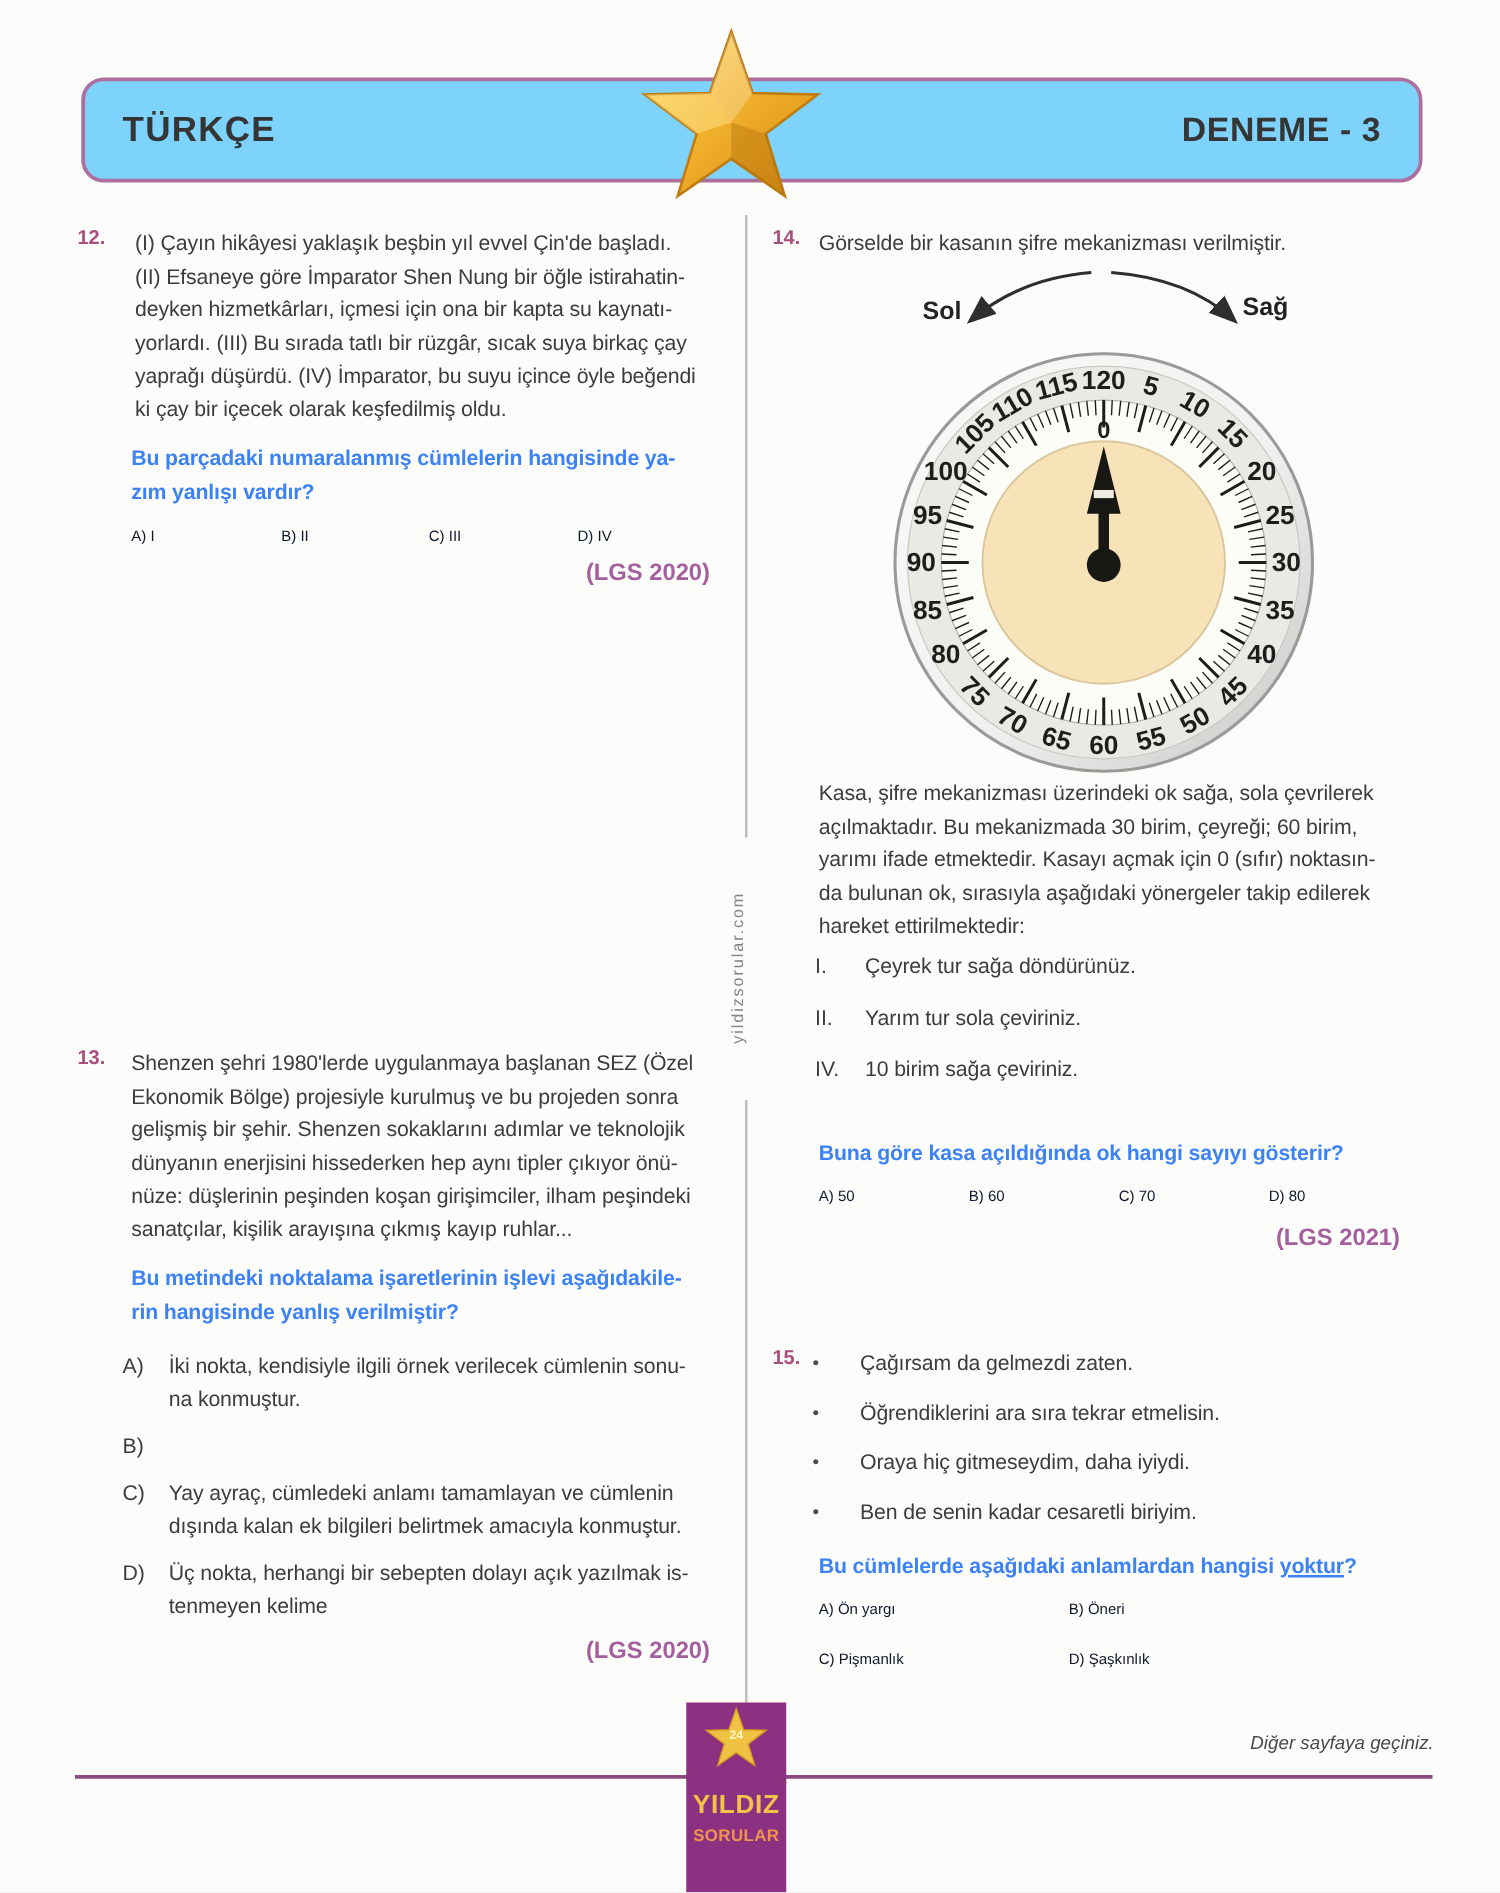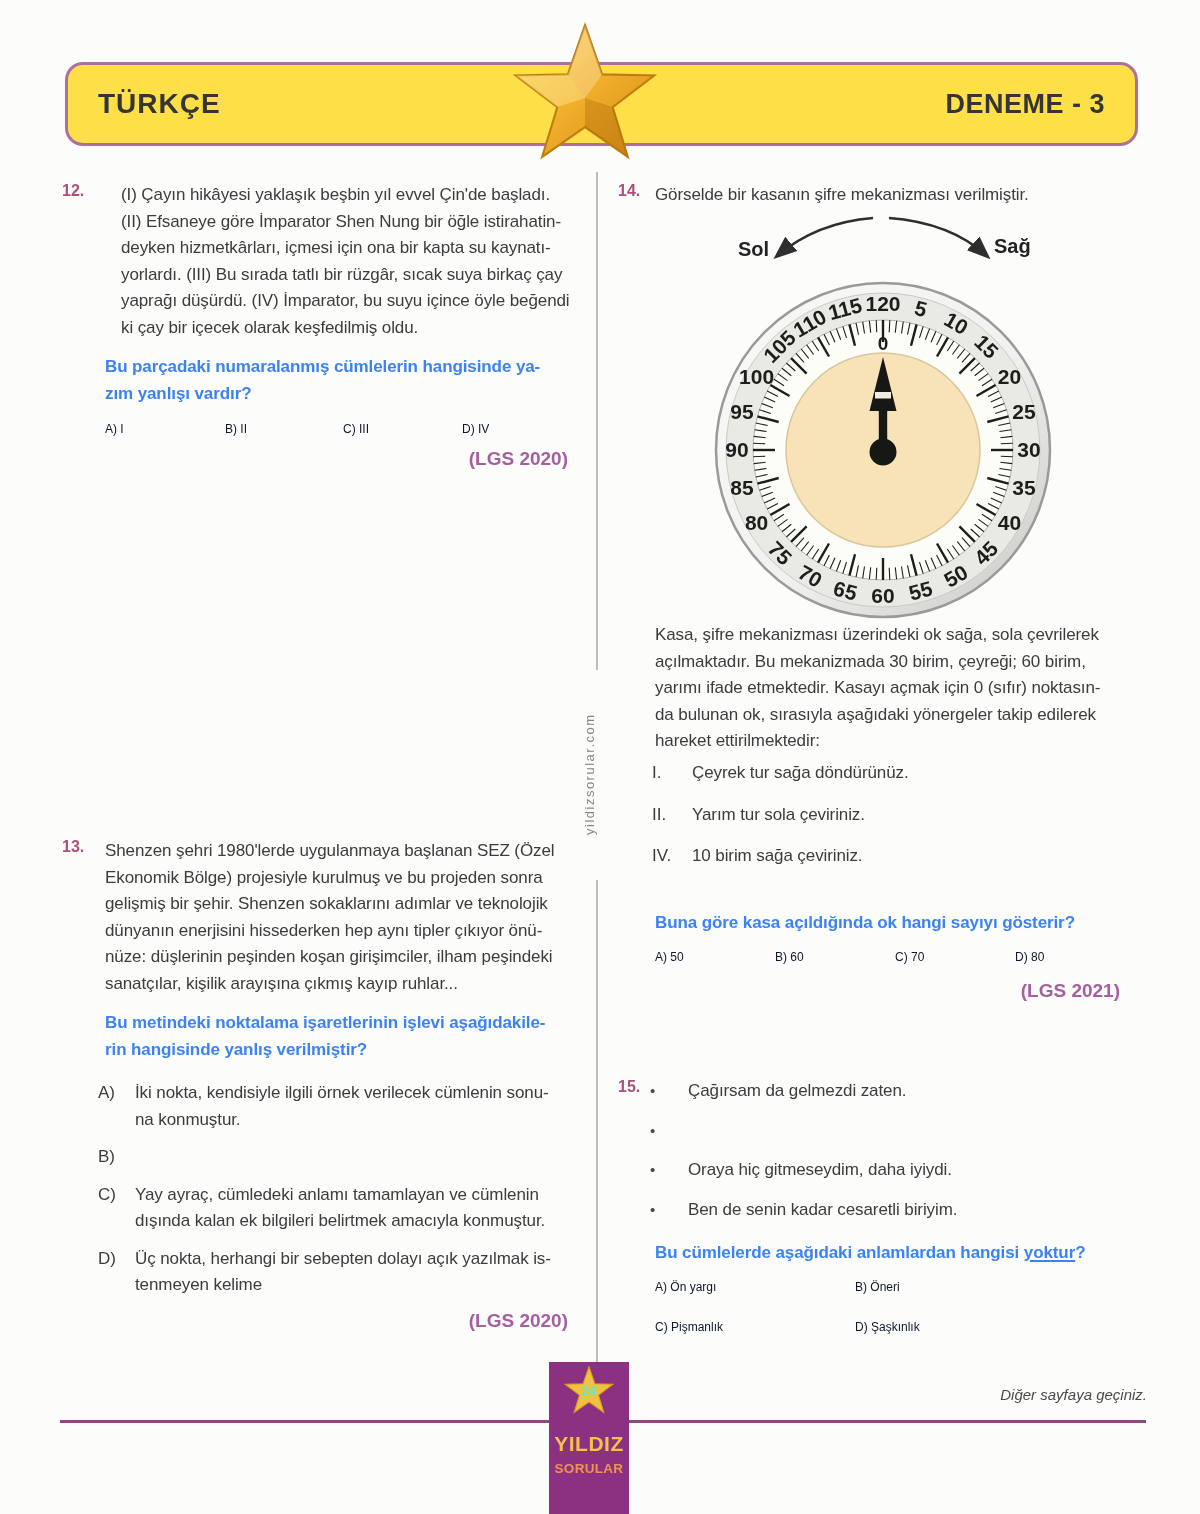--- a/index.html
+++ b/index.html
@@ -1,19 +1,19 @@
 <!DOCTYPE html>
 <html style="--text: #3c3c3c; --question-number: #a94f7e; --source-ref: #a55f9e; --header-border: #ad6f9d; --divider: #bdbdbd; --footer-line: #8d4a80; --badge-bg: #8c3181; --brand-top: #f2c24a; --brand-bottom: #ef9350;"><head>
 <meta charset="utf-8">
 <style>
   html,body{margin:0;padding:0;background:#e9e9e9;}
   .page{position:relative;width:1200px;height:1514px;background:#fcfcfb;overflow:hidden;
         font-family:"Liberation Sans", sans-serif;color:var(--text,#3c3c3c);}
   
-  .header-box{position:absolute;left:65px;top:62px;width:1073px;height:84px;background:#fde047;
+  .header-box{position:absolute;left:65px;top:62px;width:1073px;height:84px;background:#7dd3fc;
               border:3px solid var(--header-border,#ad6f9d);border-radius:18px;
               display:flex;align-items:center;justify-content:space-between;padding:0 30px;box-sizing:border-box;}
   .subject-title{font-size:28px;font-weight:bold;color:#353535;letter-spacing:1px;}
   .exam-title{font-size:27px;font-weight:bold;color:#353535;letter-spacing:.5px;}
   .star-wrap{position:absolute;left:512px;top:20px;width:146px;height:156px;}
   
   .v-div{position:absolute;left:596px;width:2px;background:var(--divider,#bdbdbd);}
   .watermark{position:absolute;left:582px;top:676px;height:196px;width:26px;
              writing-mode:vertical-rl;transform:rotate(180deg);font-size:13px;color:#858585;
              letter-spacing:1.5px;text-align:center;}
@@ -32,21 +32,21 @@
   .bullet-row{display:flex;margin-bottom:13px;}
   .bullet-dot{width:38px;flex:none;font-size:15px;line-height:26.5px;color:#4a4a4a;}
   .u{text-decoration:underline;text-decoration-thickness:2px;text-underline-offset:2px;}
   
   .figure{position:absolute;left:0;top:30px;width:530px;height:420px;}
   .dir-label{position:absolute;font-size:20px;font-weight:bold;color:#222;}
   
   .footer-line{position:absolute;left:60px;top:1420px;width:1086px;height:3px;background:var(--footer-line,#8d4a80);}
   .badge{position:absolute;left:549px;top:1362px;width:80px;height:152px;background:var(--badge-bg,#8c3181);z-index:5;}
   .badge-star{position:absolute;left:14px;top:3px;width:52px;height:54px;}
-  .badge-num{position:absolute;left:0;right:0;top:21px;text-align:center;font-size:13px;font-weight:bold;color:#5eead4;}
+  .badge-num{position:absolute;left:0;right:0;top:21px;text-align:center;font-size:10px;font-weight:bold;color:#fef9c3;}
   .brand-top{position:absolute;left:0;right:0;top:70px;text-align:center;font-size:21px;font-weight:bold;
              color:var(--brand-top,#f2c24a);letter-spacing:.5px;}
   .brand-bottom{position:absolute;left:0;right:0;top:99px;text-align:center;font-size:13.5px;font-weight:bold;
              color:var(--brand-bottom,#ef9350);letter-spacing:.3px;}
   .next-note{position:absolute;right:53px;top:1386px;font-size:15px;font-style:italic;color:#4a4a4a;}
 </style>
 </head>
 <body>
 
 <div class="page">
@@ -70,21 +70,21 @@
       <polygon points="3.4,53.4 53.5,52.3 70,75 43.4,83.7" fill="#ffe89a" opacity="0.45"></polygon>
     </svg>
   </div>
 
   <div class="v-div" style="top:172px;height:498px;"></div>
   <div class="watermark">yildizsorular.com</div>
   <div class="v-div" style="top:880px;height:482px;"></div>
 
   <div class="q" style="left:62px;top:182px;width:514px;height:300px;">
     <div class="q-num">12.</div>
-    <div class="passage" style="position:absolute;left:59px;top:0;">(I) Çayın hikâyesi yaklaşık beşbin yıl evvel Çin'de başladı.
+    <div class="passage" style="position:absolute;left:46px;top:0;">(I) Çayın hikâyesi yaklaşık beşbin yıl evvel Çin'de başladı.
 (II) Efsaneye göre İmparator Shen Nung bir öğle istirahatin-
 deyken hizmetkârları, içmesi için ona bir kapta su kaynatı-
 yorlardı. (III) Bu sırada tatlı bir rüzgâr, sıcak suya birkaç çay
 yaprağı düşürdü. (IV) İmparator, bu suyu içince öyle beğendi
 ki çay bir içecek olarak keşfedilmiş oldu.</div>
     <div class="stem" style="position:absolute;left:43px;top:172px;">Bu parçadaki numaralanmış cümlelerin hangisinde ya-
 zım yanlışı vardır?</div>
     <div class="opt-row" style="left:43px;top:240px;width:470px;">
       <span style="left:0;">A) I</span>
       <span style="left:120px;">B) II</span>
@@ -340,20 +340,21 @@
 
   <div class="q" style="left:618px;top:1072px;width:530px;height:290px;">
     <div class="q-num" style="top:6px;">15.</div>
     <div style="position:absolute;left:32px;top:6px;width:494px;">
       <div class="bullet-row">
         <div class="bullet-dot">•</div>
         <div class="bullet-text">Çağırsam da gelmezdi zaten.</div>
       </div>
       <div class="bullet-row">
         <div class="bullet-dot">•</div>
+        <div class="bullet-text">Öğrendiklerini ara sıra tekrar etmelisin.</div>
       </div>
       <div class="bullet-row">
         <div class="bullet-dot">•</div>
         <div class="bullet-text">Oraya hiç gitmeseydim, daha iyiydi.</div>
       </div>
       <div class="bullet-row">
         <div class="bullet-dot">•</div>
         <div class="bullet-text">Ben de senin kadar cesaretli biriyim.</div>
       </div>
     </div>

